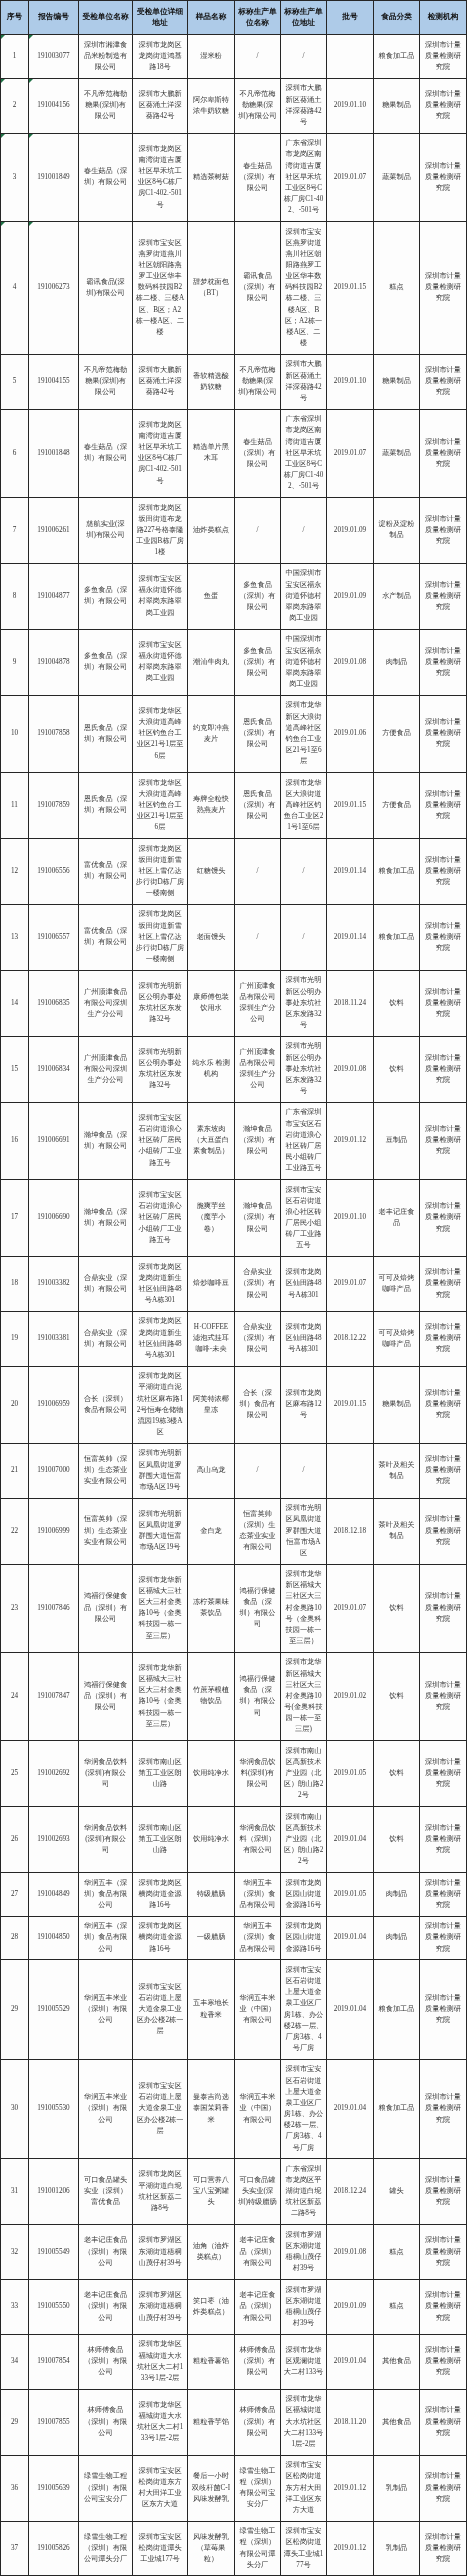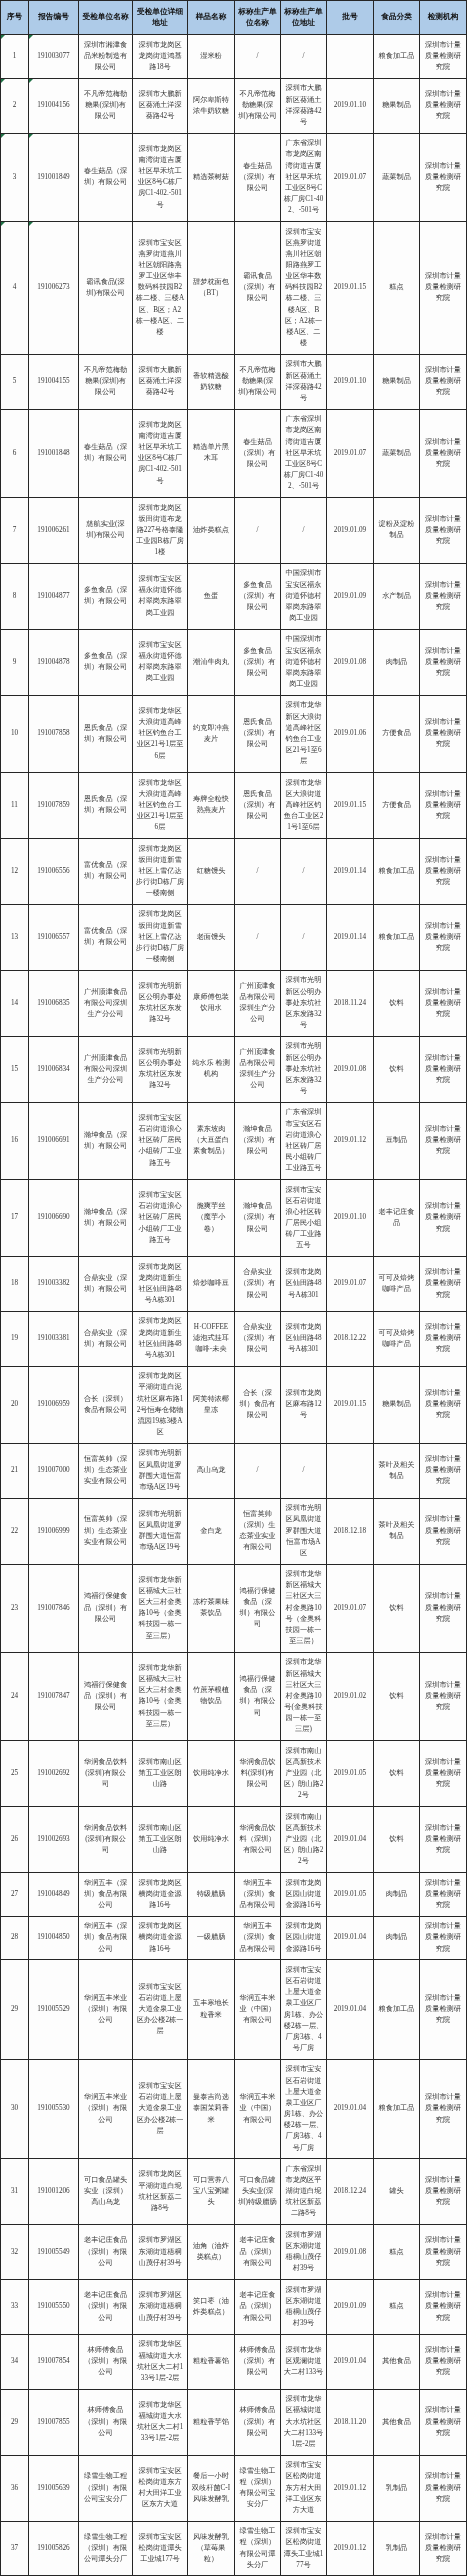--- a/index.html
+++ b/index.html
@@ -424,21 +424,21 @@
     <td class="c-sample">曼泰吉尚选泰国茉莉香米</td>
     <td class="c-producer">华润五丰米业（中国）有限公司</td>
     <td class="c-produceraddr">深圳市宝安区石岩街道上屋大道金泉工业区厂房1栋、办公楼2栋一层、厂房3栋、4号厂房</td>
     <td class="c-batch">2019.01.04</td>
     <td class="c-category">粮食加工品</td>
     <td class="c-agency">深圳市计量质量检测研究院</td>
   </tr>
         <tr>
     <td class="c-no">31</td>
     <td class="c-report">191001206</td>
-    <td class="c-org">可口食品罐头实业（深圳）高山乌龙</td>
+    <td class="c-org">可口食品罐头实业（深圳）富优食品</td>
     <td class="c-orgaddr">深圳市龙岗区平湖街道白坭坑社区新荔二路8号</td>
     <td class="c-sample">可口营养八宝八宝粥罐头</td>
     <td class="c-producer">可口食品罐头实业(深圳)特级腊肠</td>
     <td class="c-produceraddr">广东省深圳市龙岗区平湖街道白坭坑社区新荔二路8号</td>
     <td class="c-batch">2018.12.24</td>
     <td class="c-category">罐头</td>
     <td class="c-agency">深圳市计量质量检测研究院</td>
   </tr>
         <tr>
     <td class="c-no">32</td>

